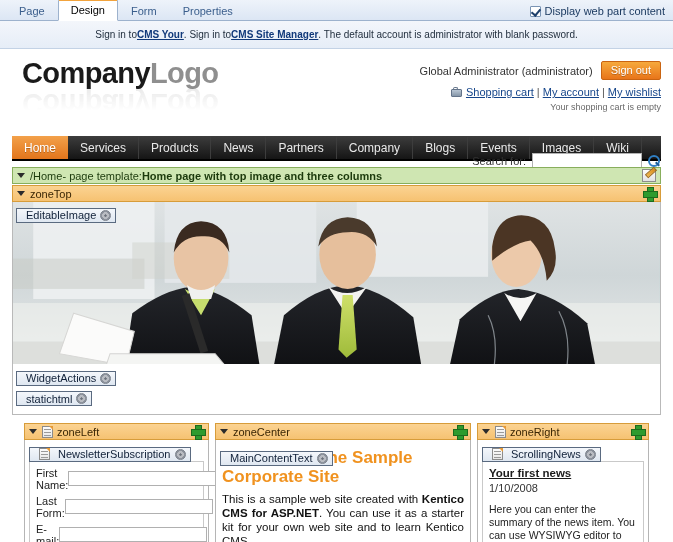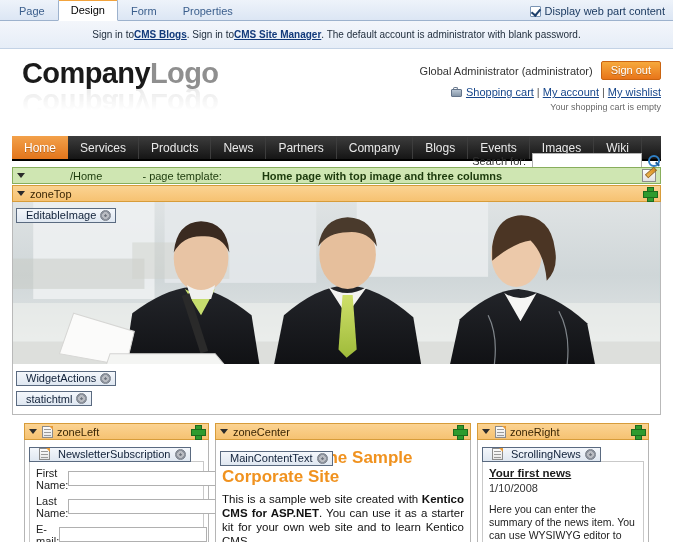--- a/index.html
+++ b/index.html
@@ -135,21 +135,21 @@
     display:flex; align-items:center; height:17px;
     font-size:11px; padding:0 4px; position:relative;
   }
   .bar .tri{
     width:0; height:0; border-left:4px solid transparent; border-right:4px solid transparent;
     border-top:5px solid #2b2b2b; margin-right:5px; flex:none; cursor:pointer;
   }
   .bar .sp{ flex:1; }
 
   .tplbar{
-    background:#cfe6b2; border:1px solid #88ae5c; color:#1c3a0c;gap:40px;
+    background:#cfe6b2; border:1px solid #88ae5c; color:#1c3a0c;
   }
   .tplbar .path{ font-weight:normal; }
   .tplbar .tpl{ font-weight:bold; }
 
   .zonebar{
     background:linear-gradient(#fbd392,#f6c272); border:1px solid #d79c3a;
     color:#3a2605; margin-top:1px;
   }
 
   .icon-doc{
@@ -264,21 +264,21 @@
   <div class="cms-tab">Form</div>
   <div class="cms-tab">Properties</div>
   <div class="right">
     <span class="chk"></span>
     <span>Display web part content</span>
   </div>
 </div>
 
 <div class="cms-info">
   <span>Sign in to </span>
-    <a href="#">CMS Blogs</a>
+    <a href="#">CMS Your</a>
     <span>. Sign in to </span>
     <a href="#">CMS Site Manager</a>
     <span>. The default account is administrator with blank password.</span>
 </div>
 
 <div class="site">
 
   <div class="header">
     <div class="logo">
       <span class="a">Company</span><span class="b">Logo</span>
@@ -442,21 +442,21 @@
               <span>NewsletterSubscription</span>
               <span class="gear"></span>
             </span>
           </div>
           <div class="nl-inner" style="margin-top:-1px;">
             <div class="nl-row">
               <label>First Name:</label>
               <input type="text" value="" style="">
             </div>
             <div class="nl-row">
-              <label>Last Name:</label>
+              <label>Last Form:</label>
               <input type="text" value="" style="">
             </div>
             <div class="nl-row">
               <label>E-mail:</label>
               <input type="text" value="" style="">
             </div>
             <div class="nl-actions">
               <button class="btn-sub">Subscribe</button>
             </div>
           </div>

